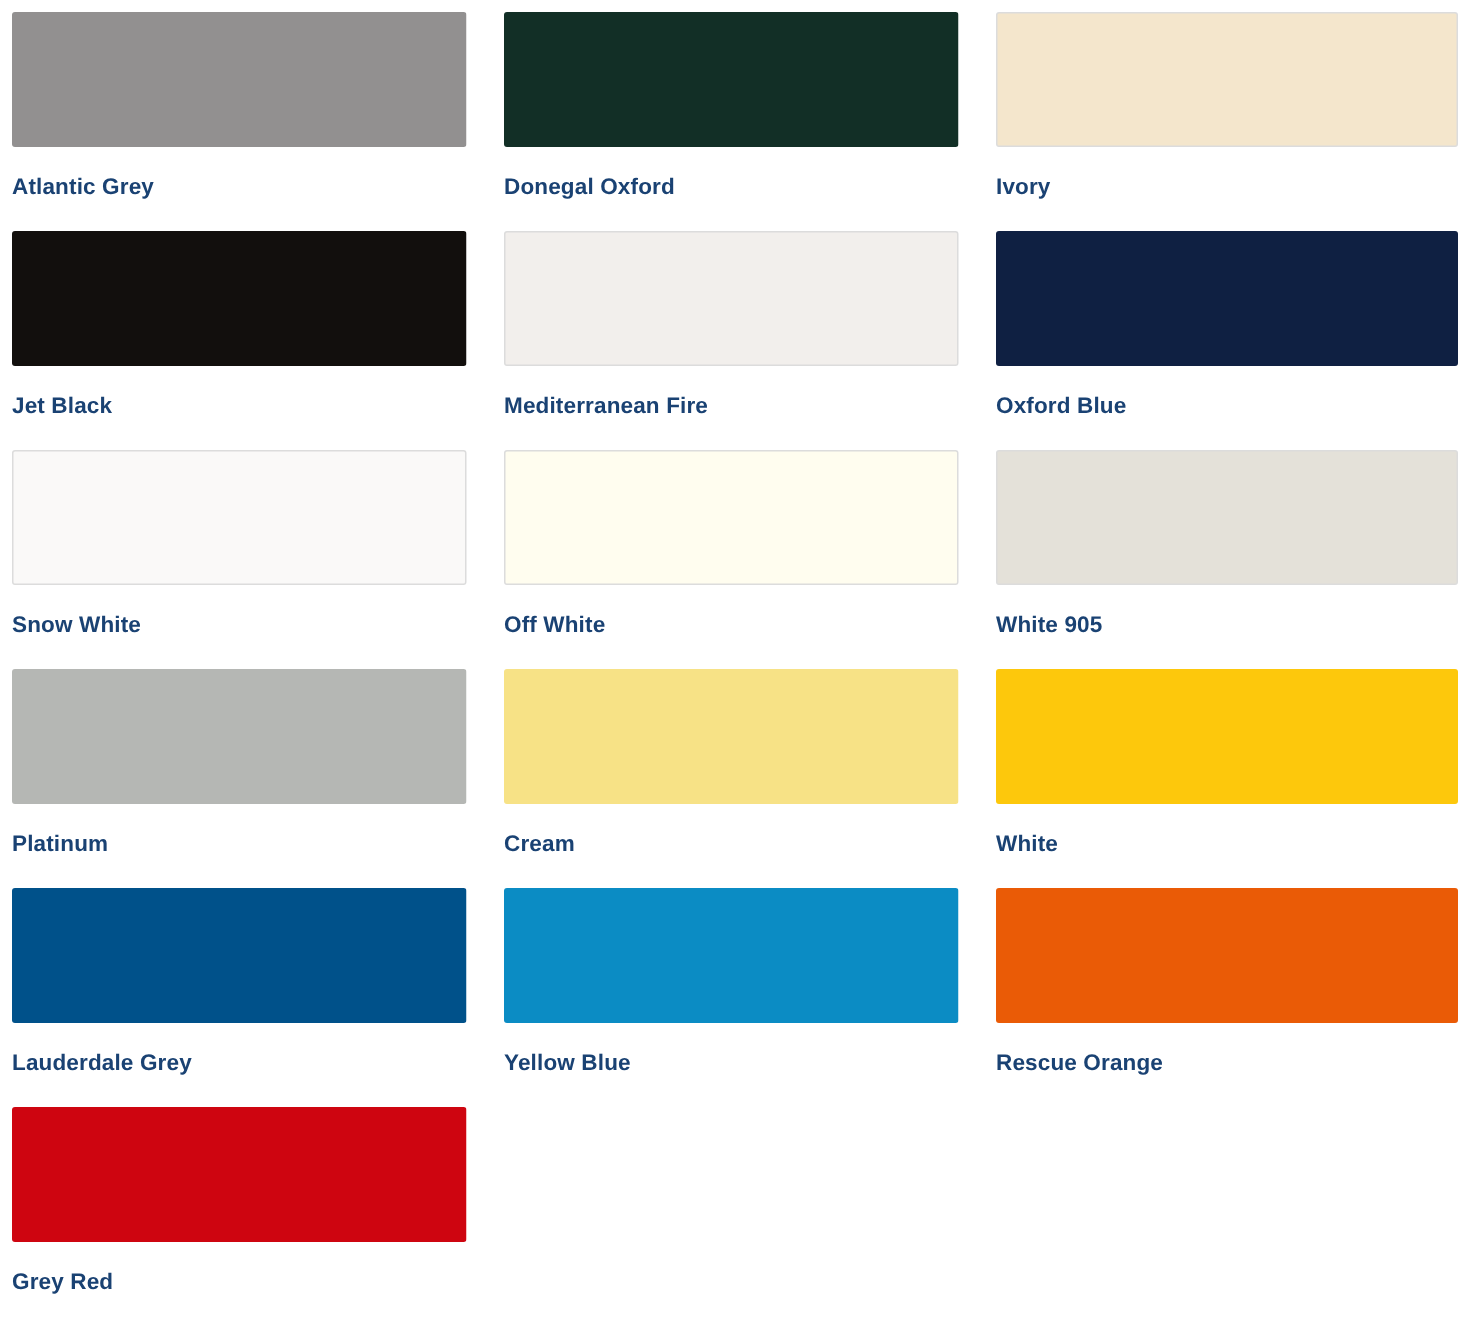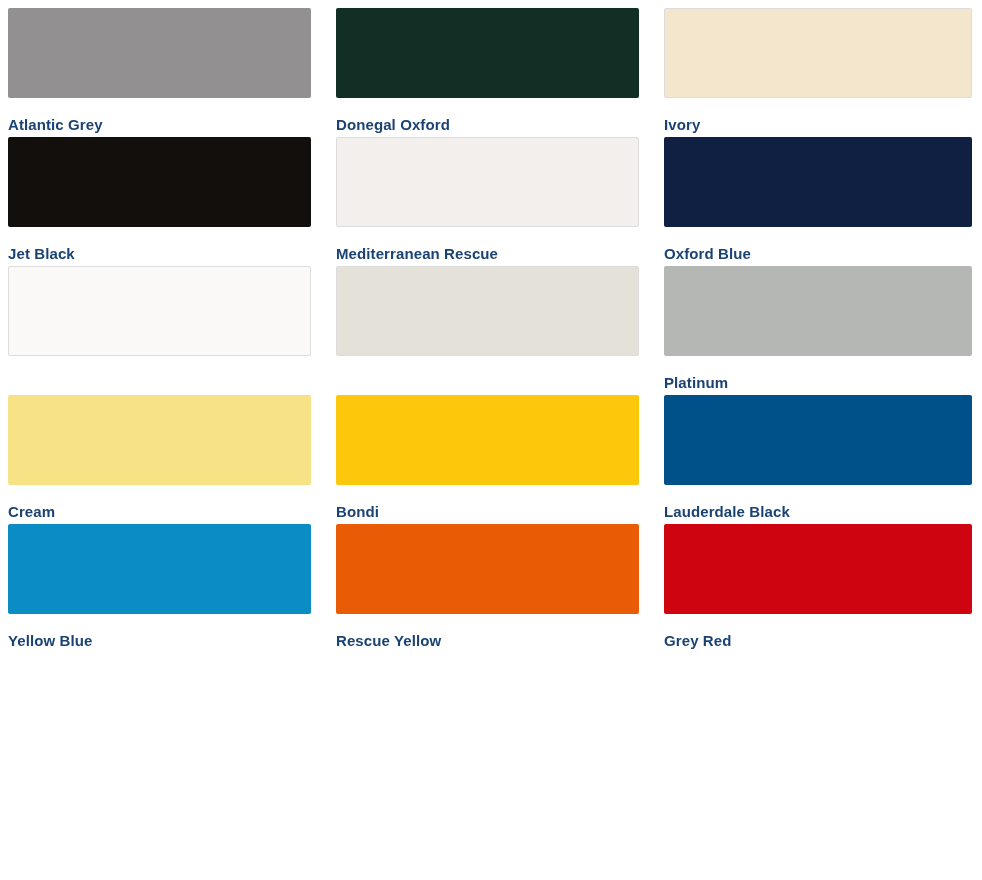--- a/index.html
+++ b/index.html
@@ -19,21 +19,21 @@
   #swatch-grid {
     display: grid;
     grid-template-columns: 303px 303px 308px;
     column-gap: 25px;
     row-gap: 0;
     padding: 8px 0 0 8px;
     align-content: start;
   }
 
   .swatch-card {
-    height: 129px;
+    height: 146px;
     display: flex;
     flex-direction: column;
   }
 
   .swatch-chip {
     width: 100%;
     height: 90px;
     border-radius: 2px;
     border: 1px solid transparent;
     flex: 0 0 auto;
@@ -67,53 +67,59 @@
     <div class="swatch-card">
       <div class="swatch-chip bordered" title="Ivory" style="background-color: rgb(244, 230, 204);"></div>
       <div class="swatch-label">Ivory</div>
     </div>
     <div class="swatch-card">
       <div class="swatch-chip" title="Jet Black" style="background-color: rgb(18, 15, 13);"></div>
       <div class="swatch-label">Jet Black</div>
     </div>
     <div class="swatch-card">
       <div class="swatch-chip bordered" title="Mediterranean White" style="background-color: rgb(242, 239, 236);"></div>
-      <div class="swatch-label">Mediterranean Rescue</div>
+      <div class="swatch-label">Mediterranean Fire</div>
     </div>
     <div class="swatch-card">
       <div class="swatch-chip" title="Oxford Blue" style="background-color: rgb(15, 32, 66);"></div>
       <div class="swatch-label">Oxford Blue</div>
     </div>
     <div class="swatch-card">
       <div class="swatch-chip bordered" title="Snow White" style="background-color: rgb(250, 249, 248);"></div>
+      <div class="swatch-label">Snow White</div>
+    </div>
+    <div class="swatch-card">
+      <div class="swatch-chip bordered" title="Off White" style="background-color: rgb(255, 253, 239);"></div>
+      <div class="swatch-label">Off White</div>
     </div>
     <div class="swatch-card">
       <div class="swatch-chip bordered" title="White 905" style="background-color: rgb(228, 225, 217);"></div>
+      <div class="swatch-label">White 905</div>
     </div>
     <div class="swatch-card">
       <div class="swatch-chip" title="Platinum" style="background-color: rgb(181, 183, 180);"></div>
       <div class="swatch-label">Platinum</div>
     </div>
     <div class="swatch-card">
       <div class="swatch-chip" title="Cream" style="background-color: rgb(247, 226, 134);"></div>
       <div class="swatch-label">Cream</div>
     </div>
     <div class="swatch-card">
       <div class="swatch-chip" title="Yellow" style="background-color: rgb(253, 200, 12);"></div>
-      <div class="swatch-label">Bondi</div>
+      <div class="swatch-label">White</div>
     </div>
     <div class="swatch-card">
       <div class="swatch-chip" title="Lauderdale Blue" style="background-color: rgb(0, 81, 138);"></div>
-      <div class="swatch-label">Lauderdale Black</div>
+      <div class="swatch-label">Lauderdale Grey</div>
     </div>
     <div class="swatch-card">
       <div class="swatch-chip" title="Bondi Blue" style="background-color: rgb(11, 140, 196);"></div>
       <div class="swatch-label">Yellow Blue</div>
     </div>
     <div class="swatch-card">
       <div class="swatch-chip" title="Rescue Orange" style="background-color: rgb(234, 91, 6);"></div>
-      <div class="swatch-label">Rescue Yellow</div>
+      <div class="swatch-label">Rescue Orange</div>
     </div>
     <div class="swatch-card">
       <div class="swatch-chip" title="Fire Red" style="background-color: rgb(206, 5, 16);"></div>
       <div class="swatch-label">Grey Red</div>
     </div>
   </main>
 
 </body></html>

